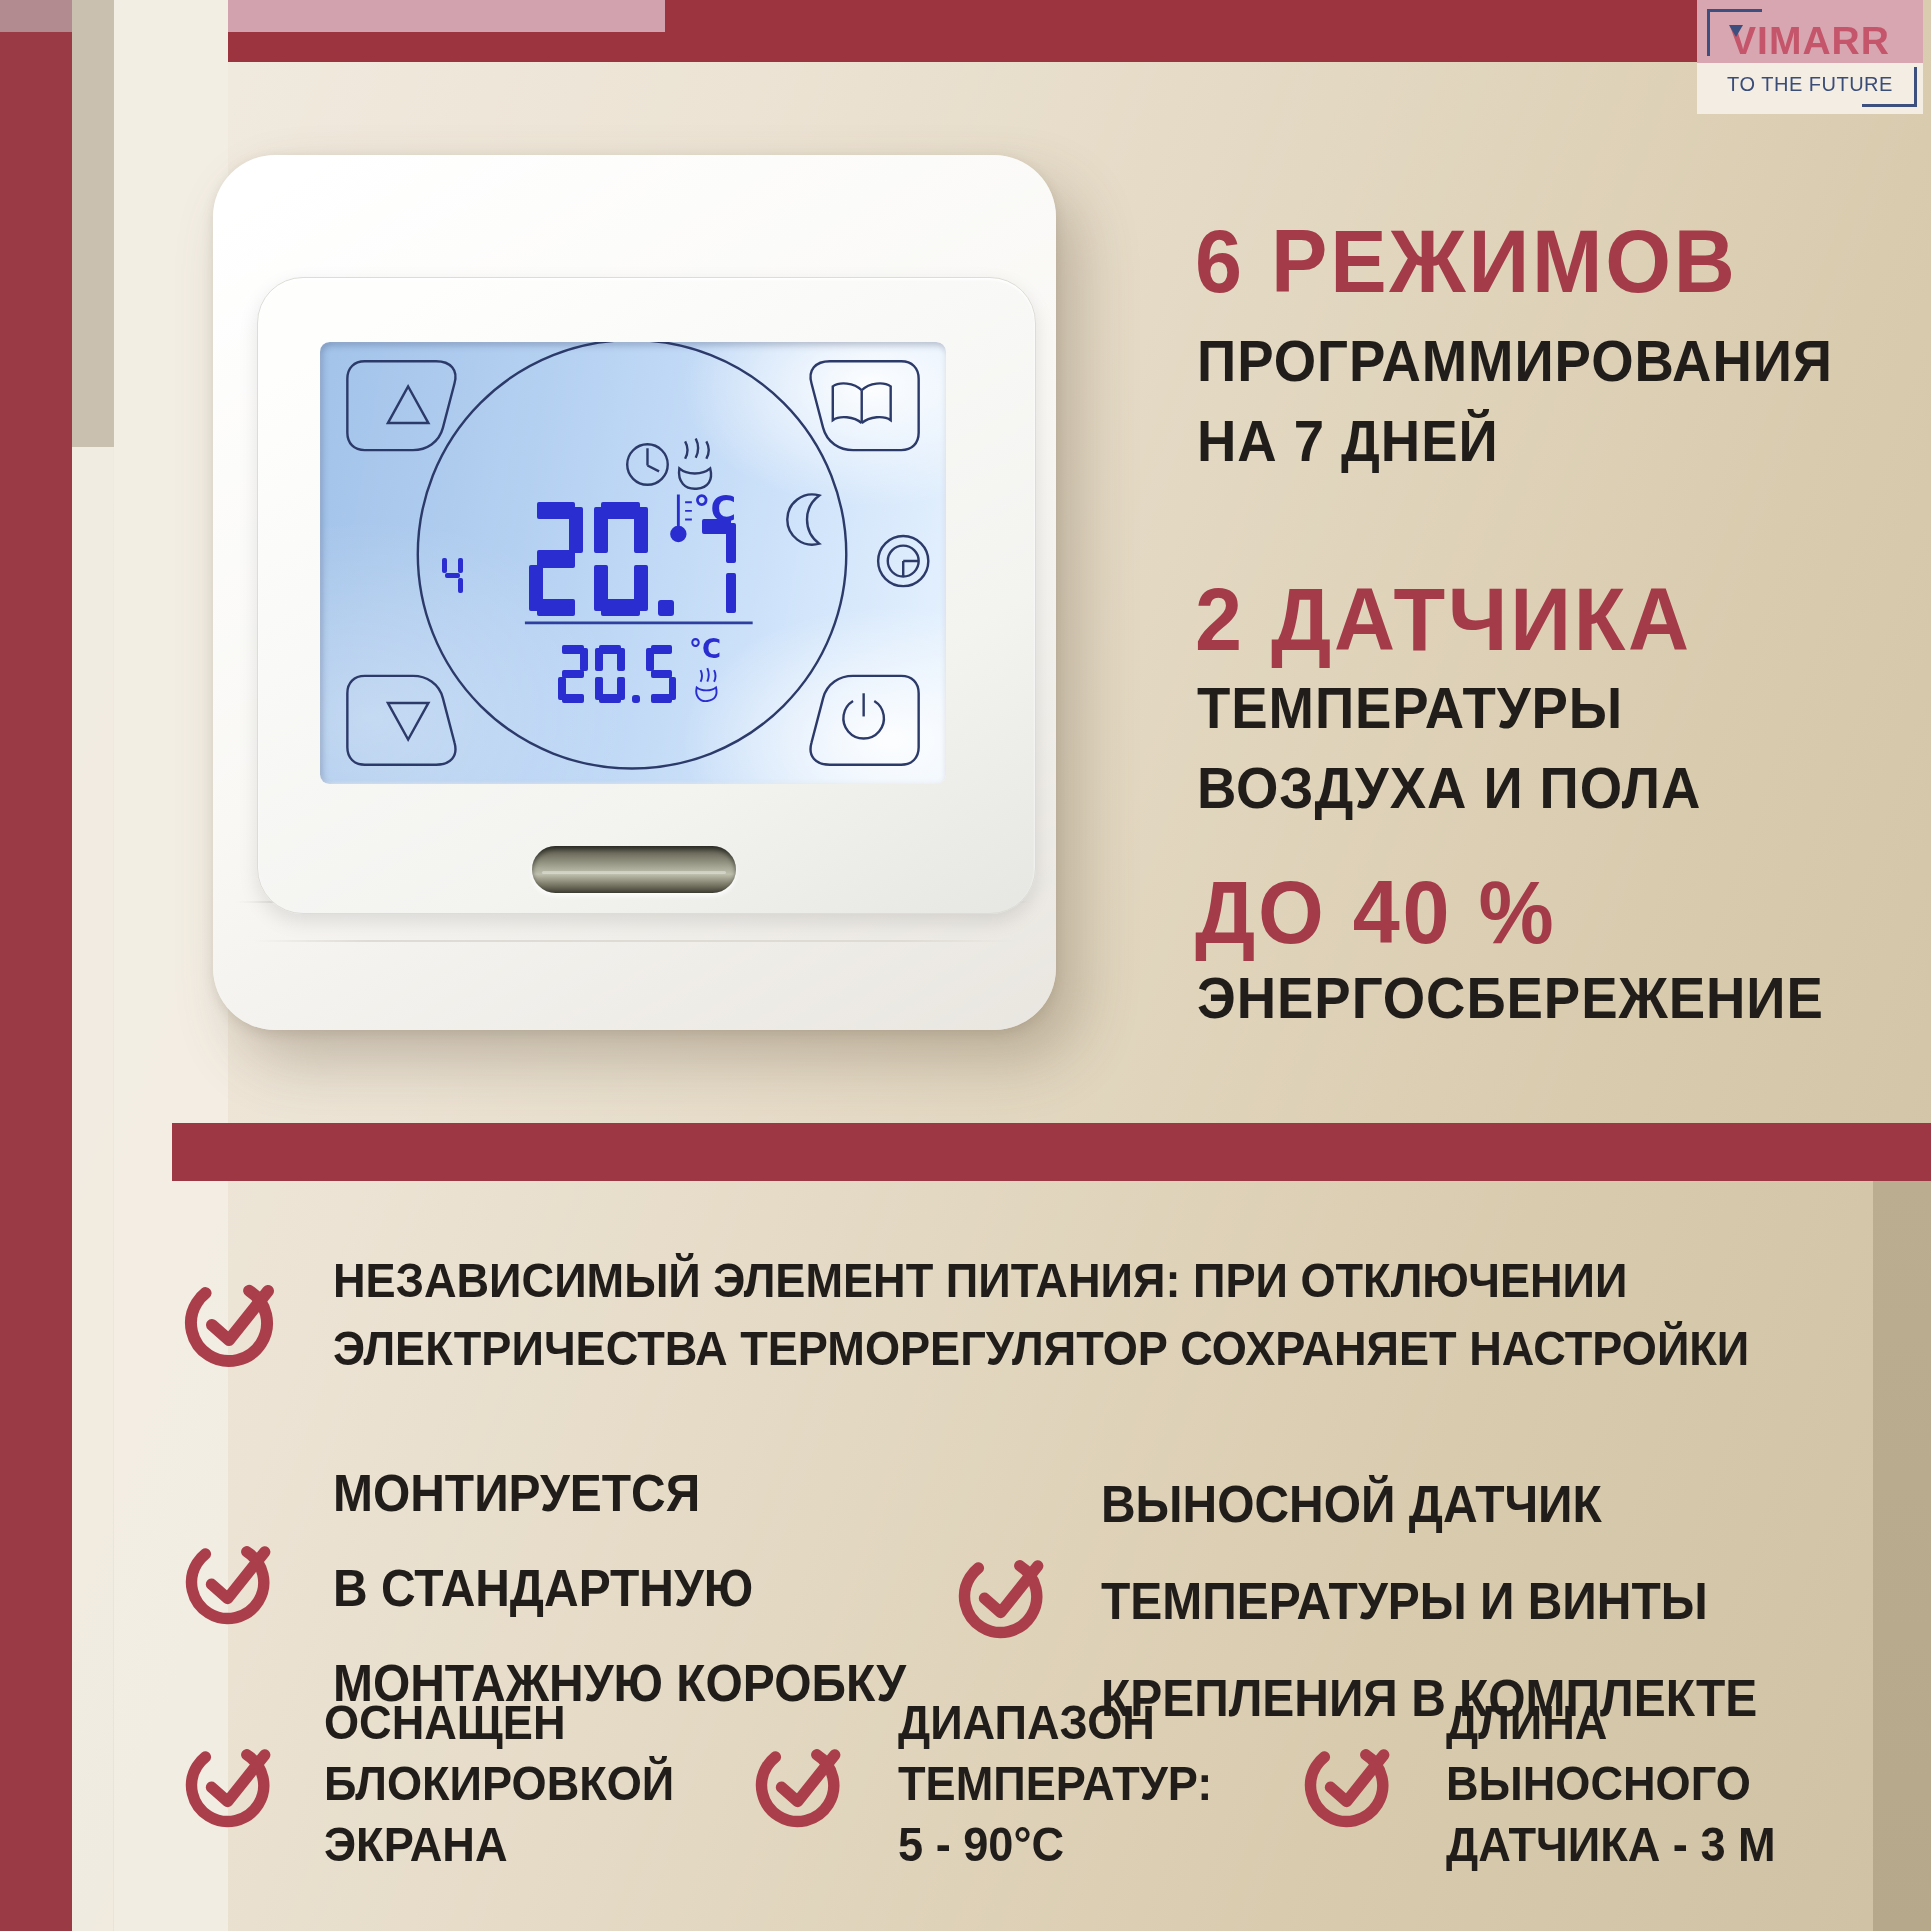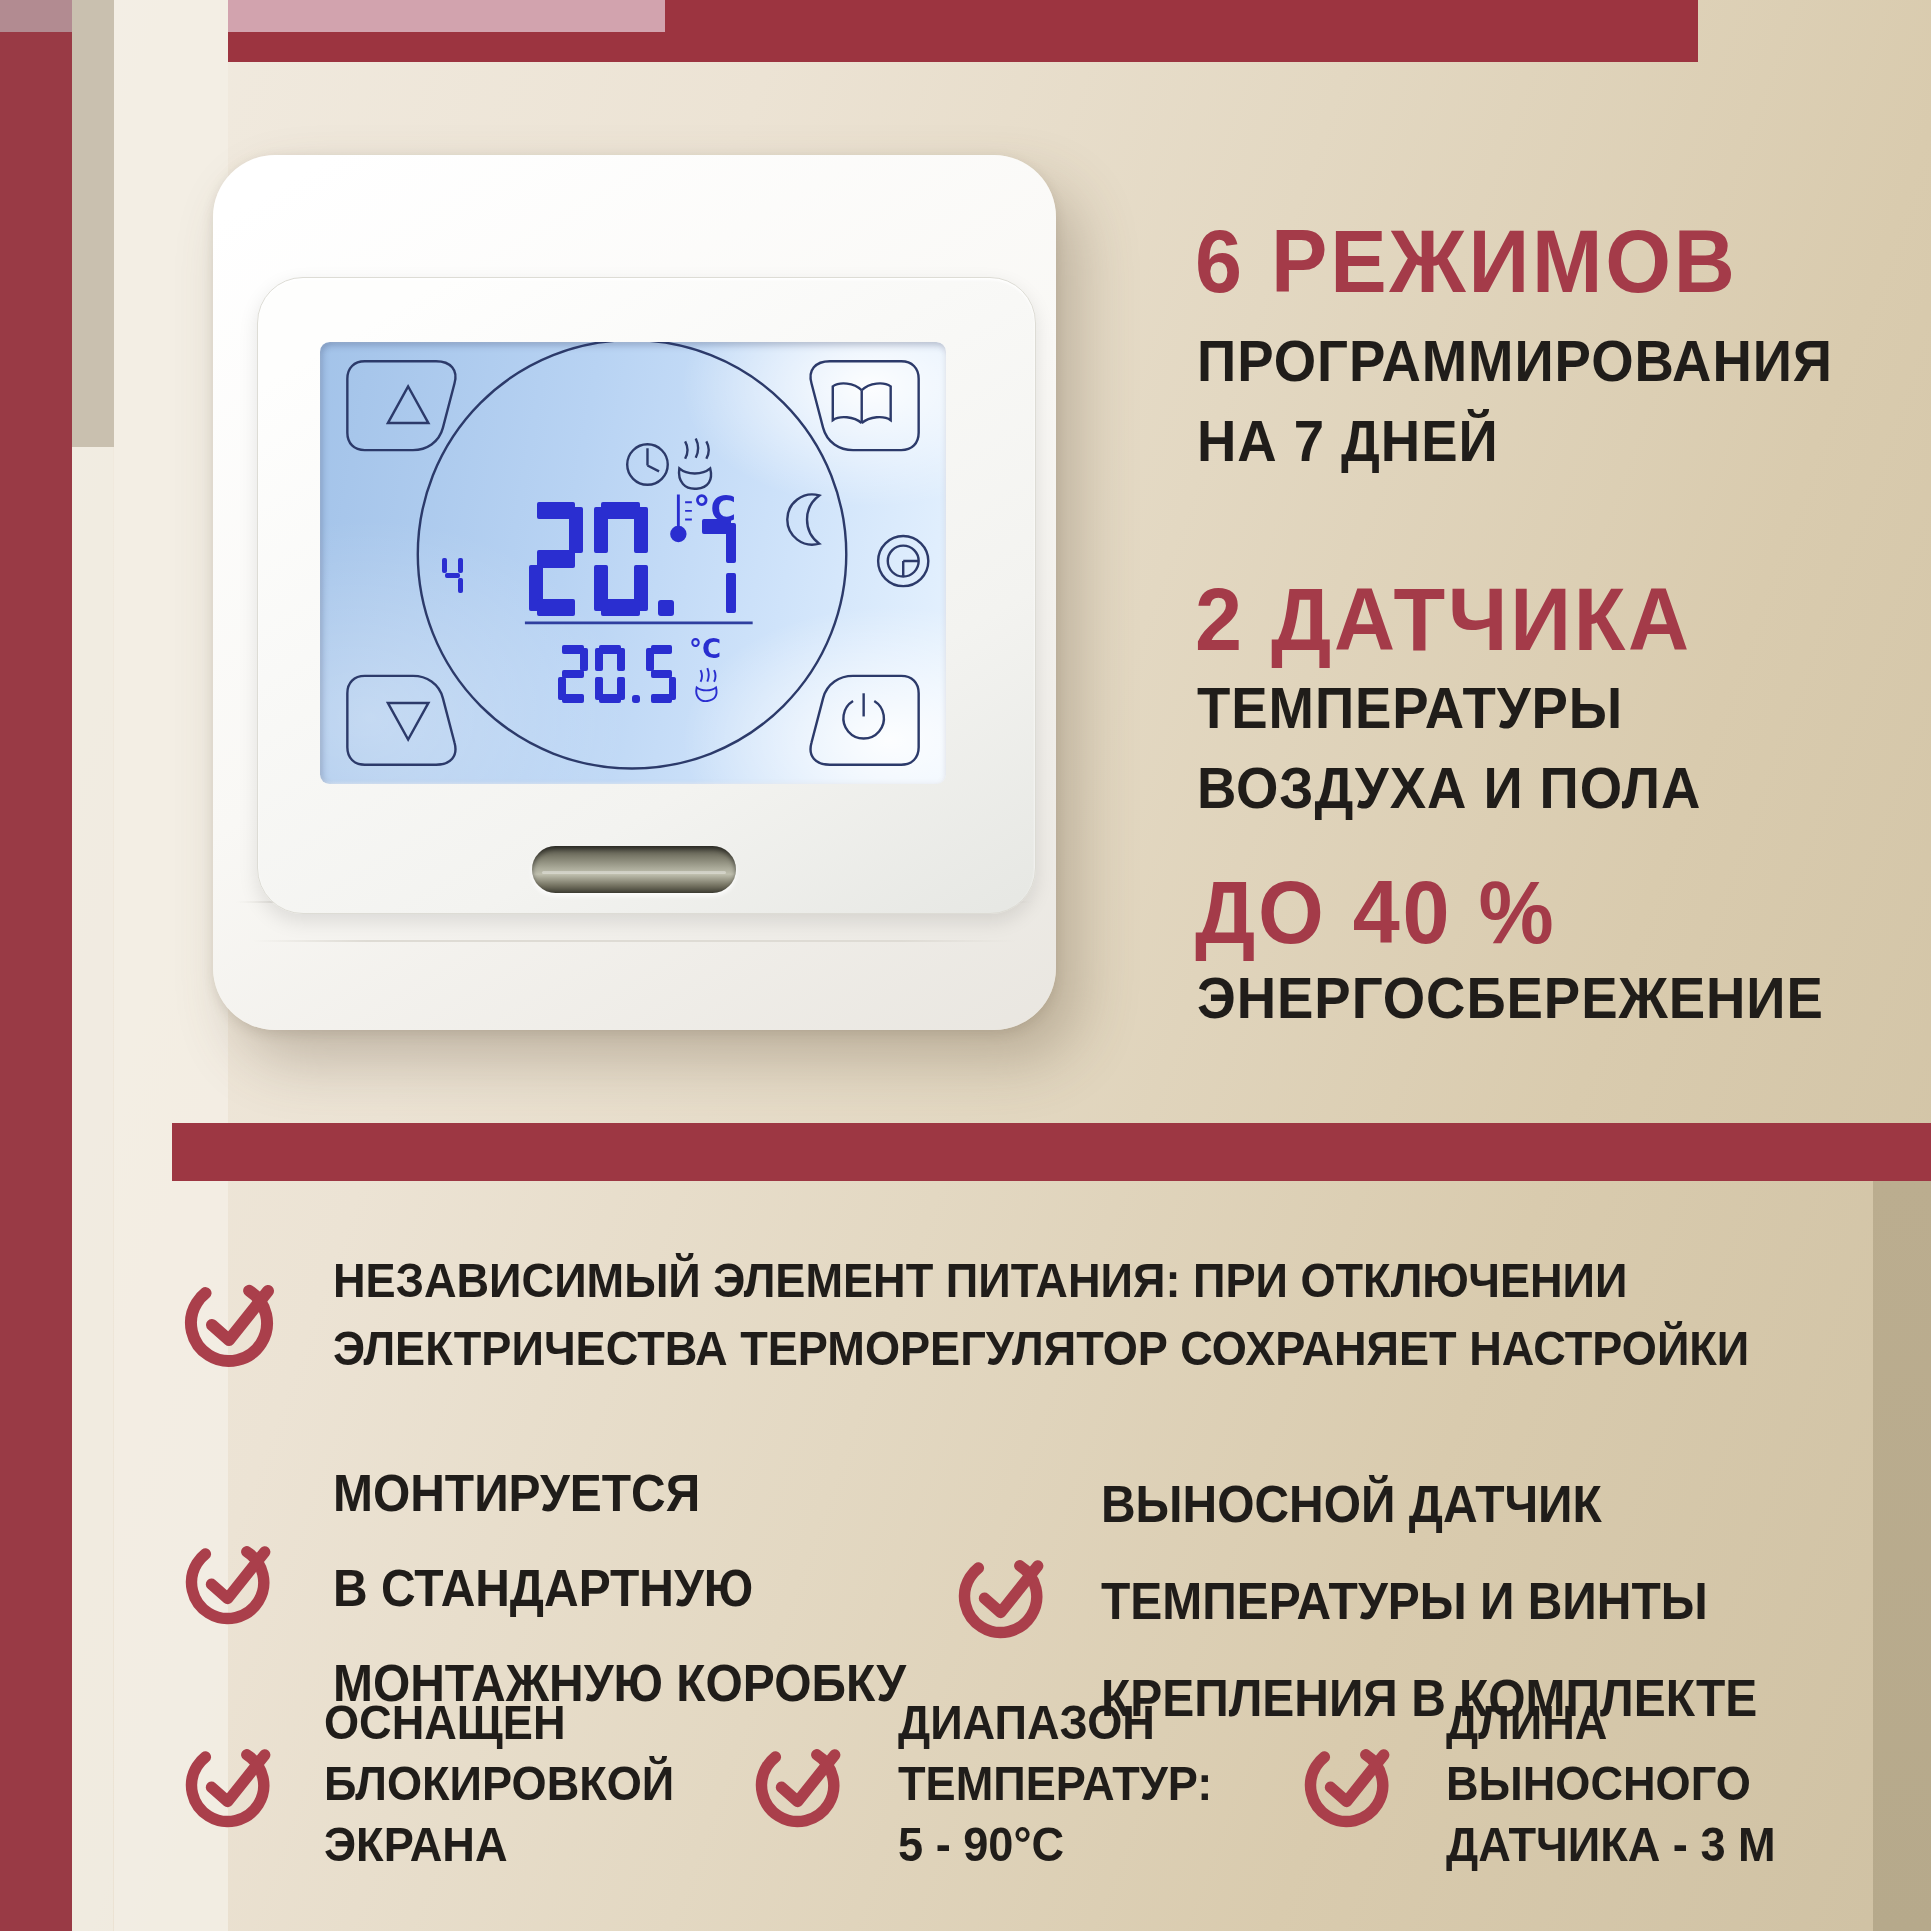--- a/index.html
+++ b/index.html
@@ -95,20 +95,29 @@
   <div class="abs strip-light-a"></div>
   <div class="abs strip-light-b"></div>
   <div class="abs bar-taupe"></div>
   <div class="abs sq-mauve"></div>
   <div class="abs bar-red-left"></div>
   <div class="abs band-red-top"></div>
   <div class="abs band-pink-top"></div>
   <div class="abs band-red-mid"></div>
   <div class="abs stripe-tan-right"></div>
 
+  <div class="abs logo-box">
+    <div class="logo-pink"></div>
+    <div class="logo-cream"></div>
+    <div class="br-tl"></div>
+    <div class="br-br"></div>
+    <div class="logo-name">VIMARR</div>
+    <div class="v-tri"></div>
+    <div class="logo-tagline">TO THE FUTURE</div>
+  </div>
 
   <div class="abs device">
     <div class="abs seam-a"></div>
     <div class="abs seam-b"></div>
     <div class="abs module">
       <div class="abs screen">
         <svg class="screen-art" width="626" height="442" viewBox="0 0 648 458">
           <defs>
             <path id="cornerBtn" d="M46,20 h74 c15,0 23,9 19,23 l-12,46 c-4,15 -17,23 -31,23 h-50 c-11,0 -18,-7 -18,-18 v-56 c0,-11 7,-18 18,-18 z"></path>
           </defs>

